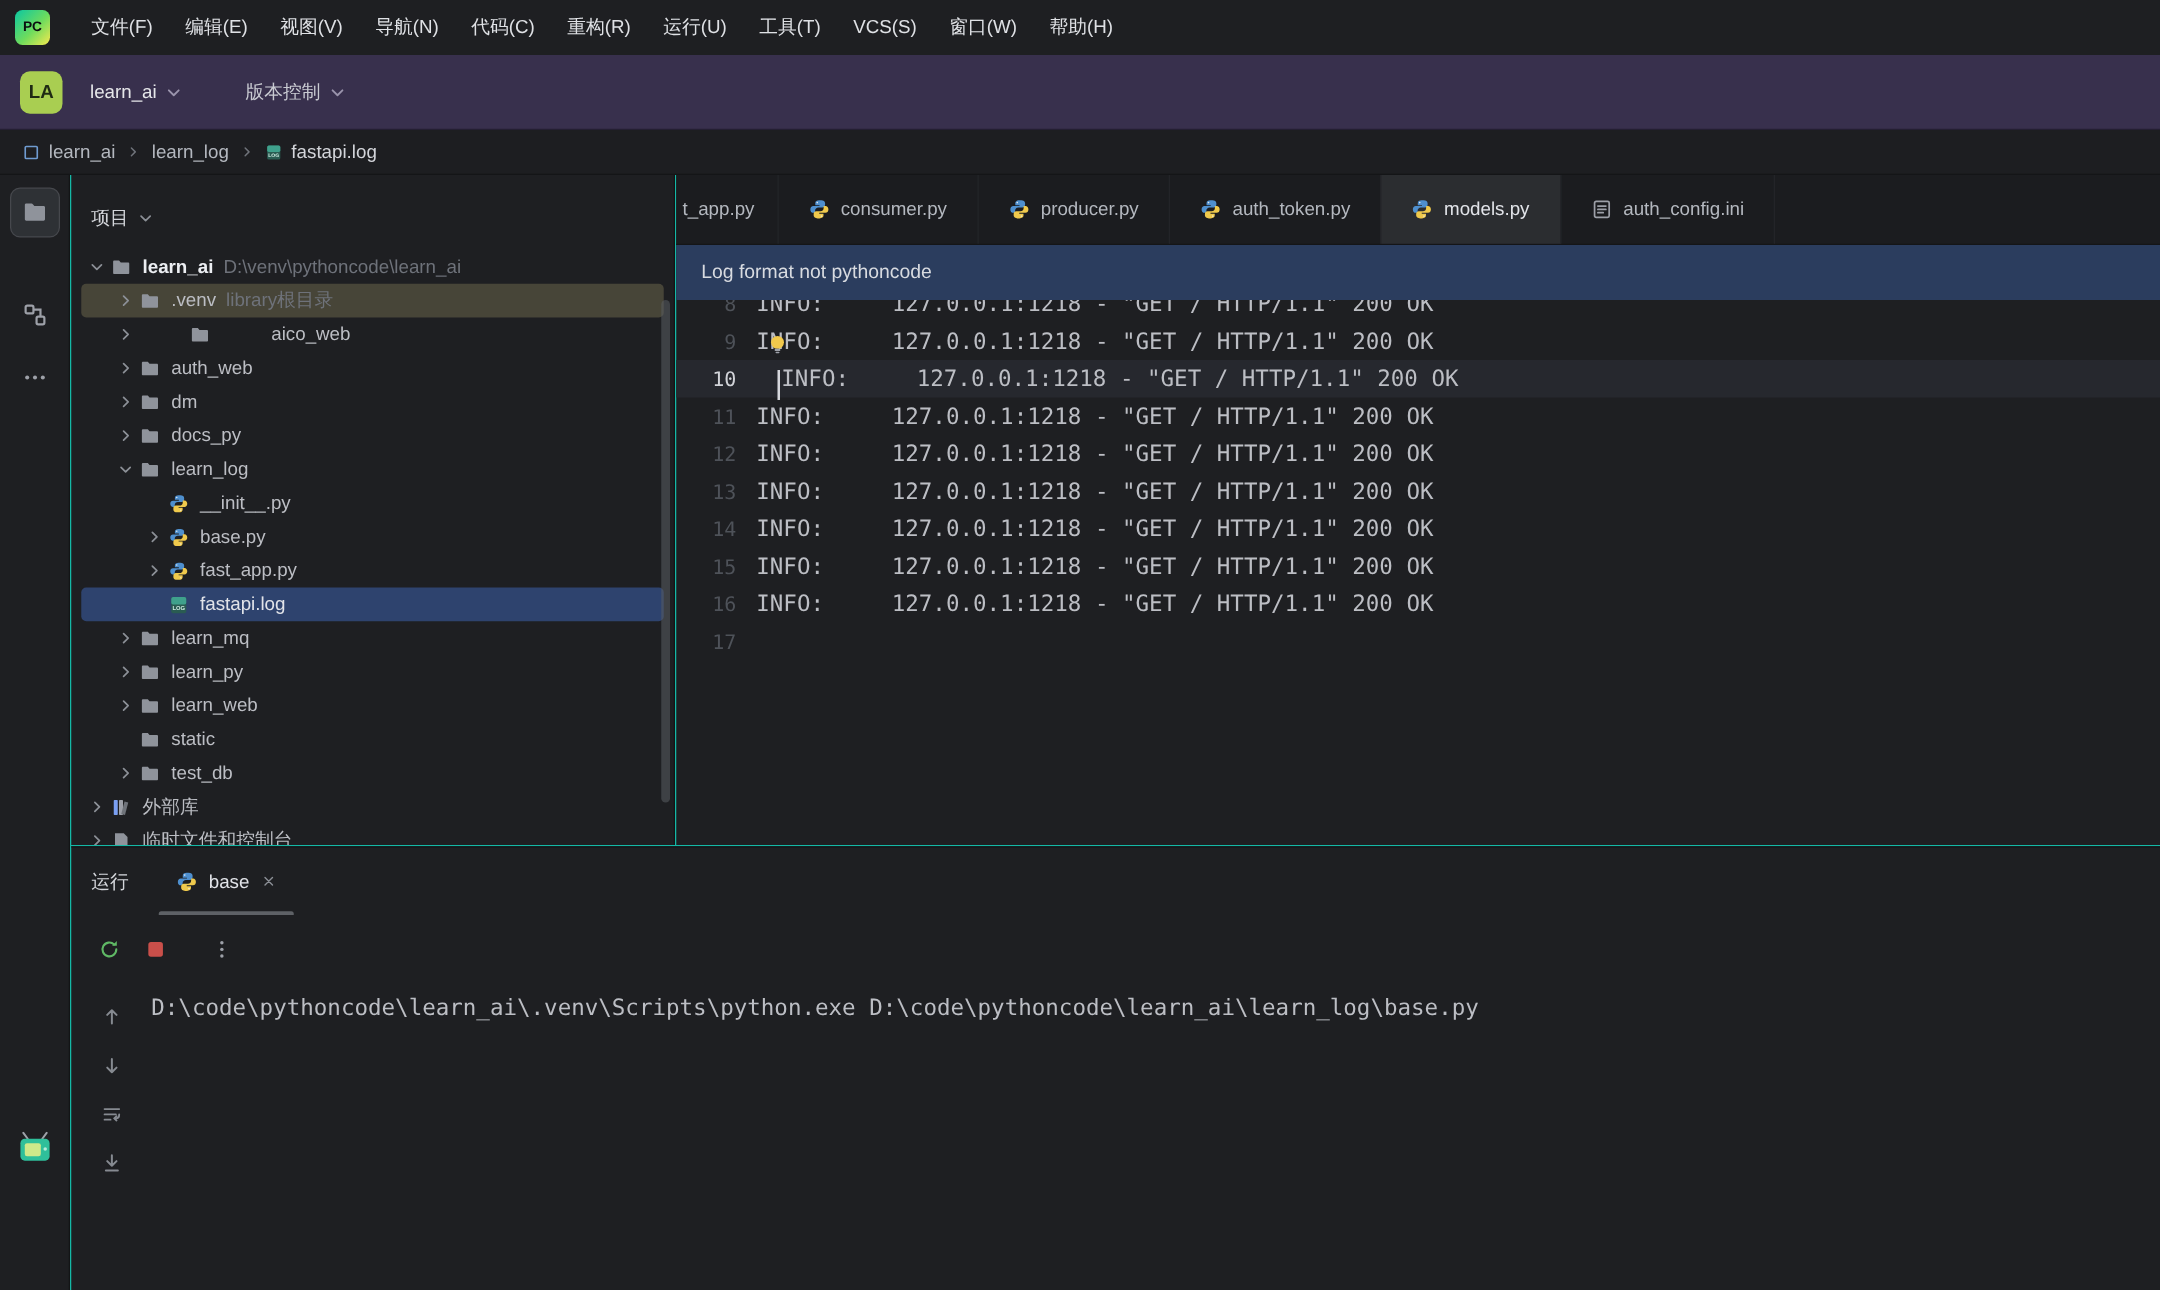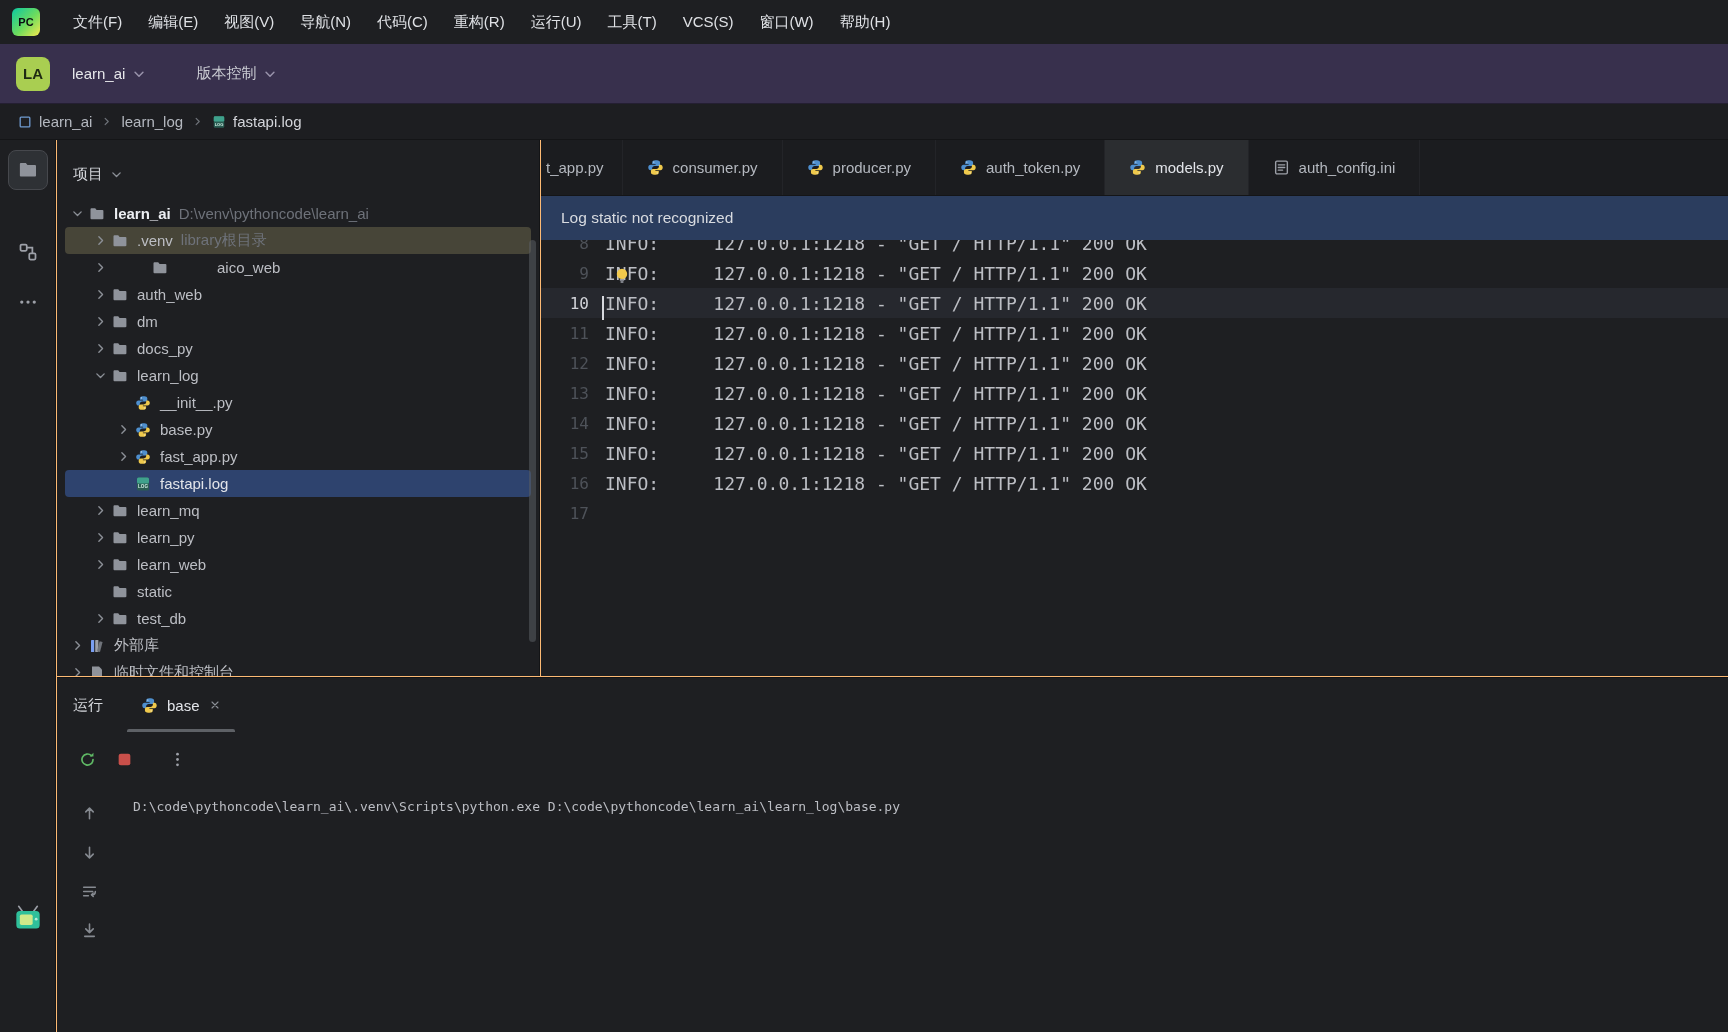--- a/index.html
+++ b/index.html
@@ -1,19 +1,19 @@
 <!DOCTYPE html>
 <html><head>
 <meta charset="utf-8">
 <style>
   * { margin:0; padding:0; box-sizing:border-box; }
   html,body { background:#101113; }
   #root {
     position:relative; width:1728px; height:1032px; overflow:hidden;
-    background:#fdba74; color:#bcbec4;
+    background:#14b8a6; color:#bcbec4;
     font-family:"Liberation Sans", sans-serif; font-size:15px;
   }
   .ic { width:16px; height:16px; display:block; }
 
   
   #menubar { position:absolute; top:0; left:0; right:0; height:44px;
     background:#1e1f22; display:flex; align-items:center; padding-left:12px; }
   #app-logo { width:28px; height:28px; border-radius:6px; margin-right:20px;
     background:linear-gradient(135deg,#0bc7a2 0%,#6edc5d 55%,#f5e94f 100%);
     color:#0b0d10; font-weight:bold; font-size:11px;
@@ -88,21 +88,21 @@
     color:#b4b8bf; border-right:1px solid #232428; }
   .tab.active { background:#2b2d30; color:#e2e4e9; }
   .tab.clipped { padding:0 18px 0 5px; }
   .tab .tab-ic .ic { width:17px; height:17px; }
   #banner { position:absolute; left:0; right:0; top:56px; height:44px;
     background:#2b3d5e; z-index:5; display:flex; align-items:center;
     padding-left:20px; color:#d8dbe0; font-size:15.5px; }
   #lines { position:absolute; top:88px; left:0; right:0; bottom:0;
     font-family:"DejaVu Sans Mono", monospace; font-size:18px; z-index:1; }
   .code-line { height:30px; display:flex; align-items:center; }
-  .code-line.current { background:#26282e; }
+  .code-line.current { background:#26282e;gap:20px; }
   .ln { width:64px; flex-shrink:0; text-align:right; padding-right:16px;
     color:#4e5259; font-size:16px; }
   .code-line.current .ln { color:#d1d3d8; }
   .lt { white-space:pre; color:#bcbec4; position:relative; }
   .caret { position:absolute; left:-3px; top:3px; width:2px; height:24px; background:#d6d8dd; }
   .bulb { position:absolute; left:8px; top:3px; width:18px; height:18px; }
 
   
   #run-panel { position:absolute; top:677px; left:57px; right:0; bottom:0;
     background:#1e1f22; border-top:1px solid #131416; }
@@ -122,22 +122,22 @@
     display:flex; align-items:center; justify-content:center; border-radius:4px;
     color:#9da0a8; cursor:pointer; }
   .rt-btn .ic { width:17px; height:17px; }
   .rt-btn.more { margin-left:16px; }
   #console { position:absolute; top:108px; left:0; right:0; bottom:0; }
   #console-gutter { position:absolute; top:14px; left:12px; width:40px;
     display:flex; flex-direction:column; gap:13px; align-items:center; }
   .gut-btn { width:26px; height:26px; display:flex; align-items:center;
     justify-content:center; color:#868a91; border-radius:4px; }
   .gut-btn .ic { width:17px; height:17px; }
-  #console-text { position:absolute; top:8px; left:76px; right:20px;
-    font-family:"DejaVu Sans Mono", monospace; font-size:13px; line-height:26px;
+  #console-text { position:absolute; top:8px; left:64px; right:20px;
+    font-family:"DejaVu Sans Mono", monospace; font-size:18px; line-height:26px;
     color:#bcbec4; white-space:pre; }
 </style>
 </head>
 <body>
 
 <svg width="0" height="0" style="position:absolute" xmlns="http://www.w3.org/2000/svg">
 <defs>
   <symbol id="i-chev-right" viewBox="0 0 16 16">
         <path d="M6 3.5l4.5 4.5L6 12.5" fill="none" stroke="currentColor" stroke-width="1.7" stroke-linecap="round" stroke-linejoin="round"></path>
       </symbol>
@@ -593,21 +593,21 @@
         <div class="tab">
           <span class="tab-ic">
             <svg class="ic">
               <use href="#i-ini"></use>
             </svg>
           </span>
           <span>auth_config.ini</span>
         </div>
       </div>
     <div id="banner">
-      <span>Log static not recognized</span>
+      <span>Log format not pythoncode</span>
     </div>
     <div id="lines">
         <div class="code-line">
           <span class="ln">8</span>
           <span class="lt">INFO:     127.0.0.1:1218 - "GET / HTTP/1.1" 200 OK</span>
         </div>
         <div class="code-line">
           <span class="ln">9</span>
           <span class="lt">INFO:     127.0.0.1:1218 - "GET / HTTP/1.1" 200 OK<svg class="ic bulb">
               <use href="#i-bulb"></use>

